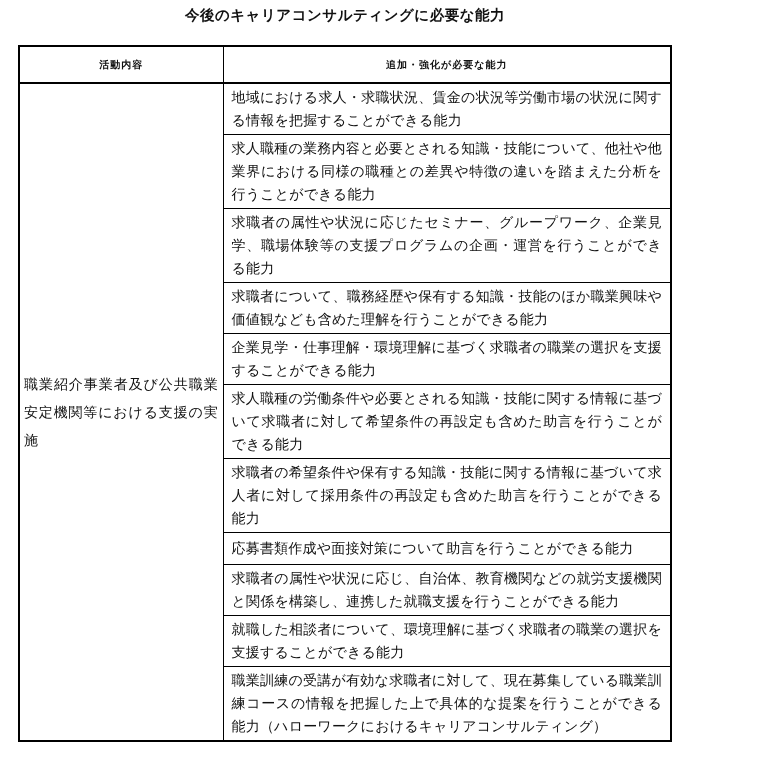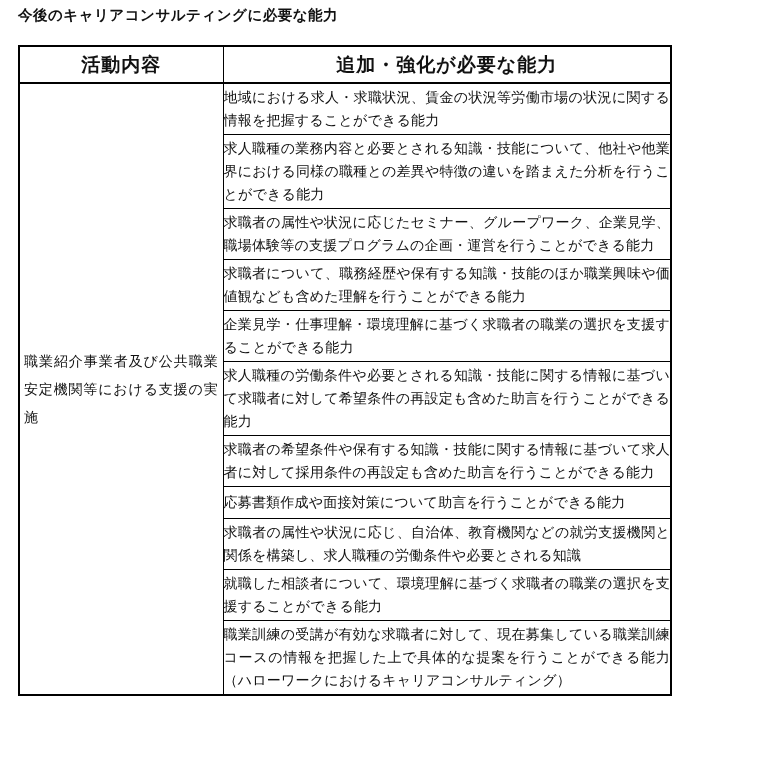--- a/index.html
+++ b/index.html
@@ -9,20 +9,21 @@
     background: #ffffff;
     color: #111111;
     font-family: "DejaVu Serif", "Liberation Serif", serif;
     overflow: hidden;
   }
   .page { padding-top: 5px; }
 
   .titles {
     width: 654px;
     margin-left: 18px;
+    text-align: center;
     font-family: "DejaVu Sans", "Liberation Sans", sans-serif;
     font-weight: bold;
   }
   .doc-title {
     font-size: 14.5px;
     line-height: 21px;
     letter-spacing: 0.5px;
   }
   .doc-subtitle {
     font-size: 14.5px;
@@ -36,21 +37,21 @@
     table-layout: fixed;
     width: 654px;
     margin: 19px 0 0 18px;
     border: 2px solid #000000;
   }
   .ability-table th {
     border: 1.5px solid #000000;
     border-bottom-width: 2px;
     font-family: "DejaVu Sans", "Liberation Sans", sans-serif;
     font-weight: bold;
-    font-size: 19px;
+    font-size: 10px;
     height: 37px;
     text-align: center;
     vertical-align: middle;
     letter-spacing: 1px;
     padding: 4px;
     margin-top: 24px;
   }
   .ability-table th.col-activity { width: 204px; }
 
   .ability-table td {
@@ -60,21 +61,21 @@
   td.activity-cell {
     width: 204px;
     vertical-align: middle;
     padding: 2px 4px;
     line-height: 28px;
     letter-spacing: 0.8px;
     text-align: justify;
     text-justify: inter-ideograph;
   }
   td.ability-cell {
-    padding: 2px 0;
+    padding: 2px 8px;
     line-height: 23px;
     text-align: justify;
     text-justify: inter-ideograph;
     letter-spacing: 0.2px;
     vertical-align: middle;
   }
   tr.single-line td.ability-cell {
     height: 32px;
     vertical-align: middle;
   }
@@ -115,21 +116,21 @@
       <tr>
         <td class="ability-cell">求人職種の労働条件や必要とされる知識・技能に関する情報に基づいて求職者に対して希望条件の再設定も含めた助言を行うことができる能力</td>
       </tr>
       <tr>
         <td class="ability-cell">求職者の希望条件や保有する知識・技能に関する情報に基づいて求人者に対して採用条件の再設定も含めた助言を行うことができる能力</td>
       </tr>
       <tr class="single-line">
         <td class="ability-cell">応募書類作成や面接対策について助言を行うことができる能力</td>
       </tr>
       <tr>
-        <td class="ability-cell">求職者の属性や状況に応じ、自治体、教育機関などの就労支援機関と関係を構築し、求人職種の労働条件や必要とされる知識</td>
+        <td class="ability-cell">求職者の属性や状況に応じ、自治体、教育機関などの就労支援機関と関係を構築し、連携した就職支援を行うことができる能力</td>
       </tr>
       <tr>
         <td class="ability-cell">就職した相談者について、環境理解に基づく求職者の職業の選択を支援することができる能力</td>
       </tr>
       <tr>
         <td class="ability-cell">職業訓練の受講が有効な求職者に対して、現在募集している職業訓練コースの情報を把握した上で具体的な提案を行うことができる能力（ハローワークにおけるキャリアコンサルティング）</td>
       </tr>
     </tbody>
   </table>
 

